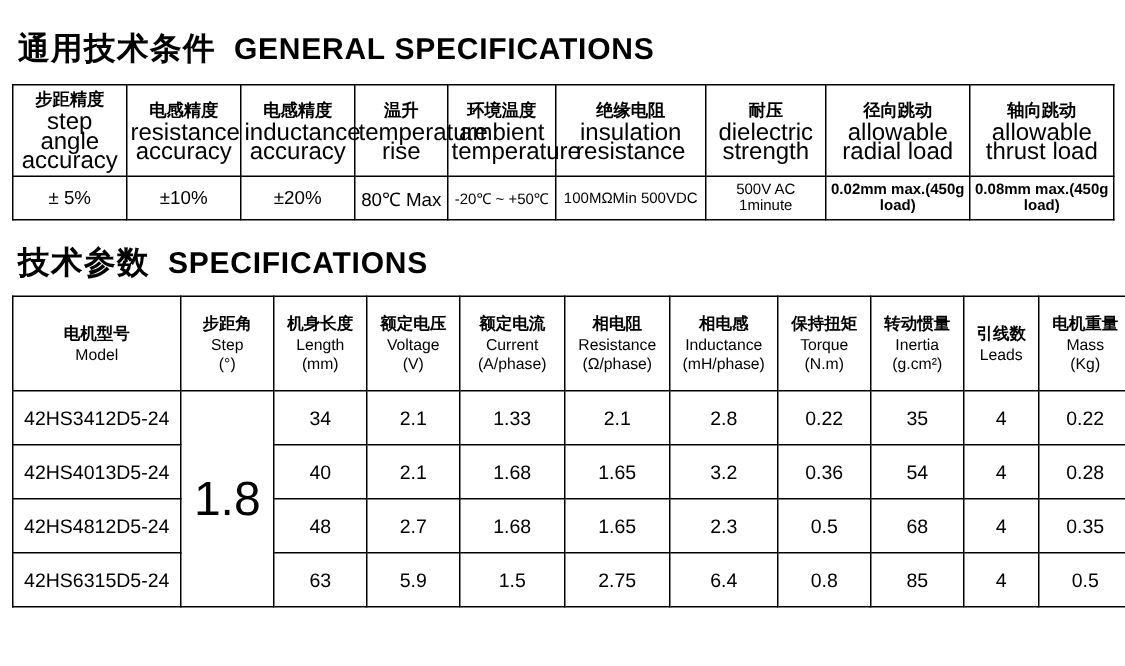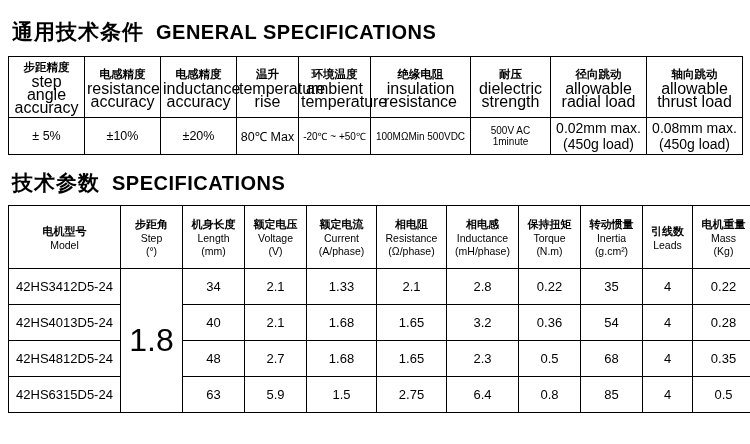--- a/index.html
+++ b/index.html
@@ -77,21 +77,22 @@
     padding: 3px 2px;
   }
   #general-table td.val {
     height: 24px;
     font-size: 12.5px;
   }
   #general-table td.val.small {
     font-size: 10px;
   }
   #general-table td.val.xsmall {
-    font-size: 14px;
+    font-size: 10px;
+    font-weight: bold;
   }
 
   
   #spec-table {
     width: 734px;
     margin: 0 auto;
   }
   #spec-table td.head {
     height: 56px;
     padding: 3px 1px;

